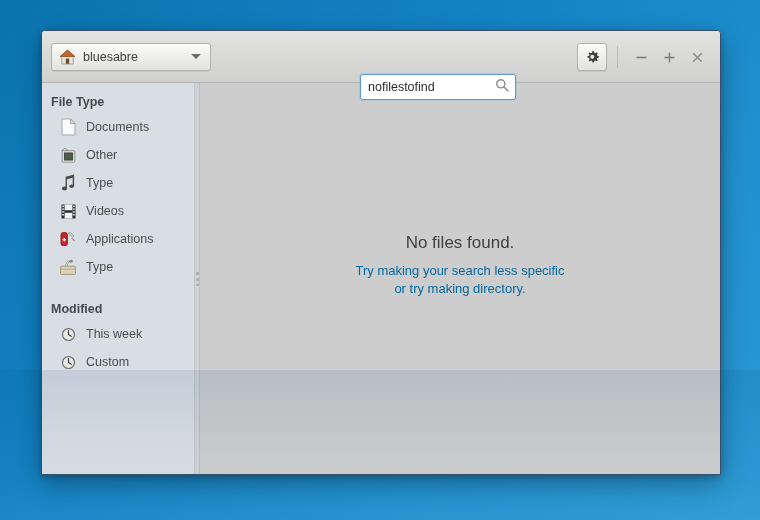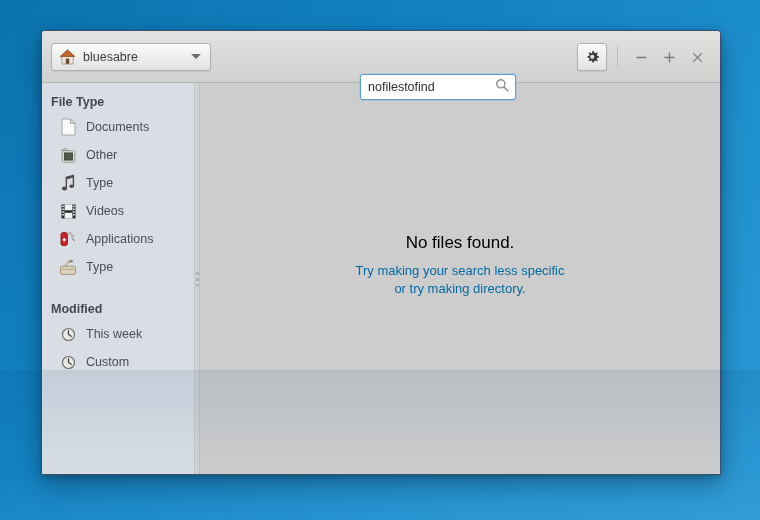--- a/index.html
+++ b/index.html
@@ -231,21 +231,21 @@
     flex: 1 1 auto;
     background: #cdcdcd;
     display: flex;
     align-items: center;
     justify-content: center;
     min-width: 0;
   }
   #empty-state { text-align: center; margin-top: -26px; }
   #empty-title {
     font-size: 17px;
-    color: #000000;
+    color: #404040;
     margin-bottom: 9px;
   }
   .empty-line {
     font-size: 13px;
     color: #0369a1;
     line-height: 18px;
   }
 </style>
 </head>
 <body>

